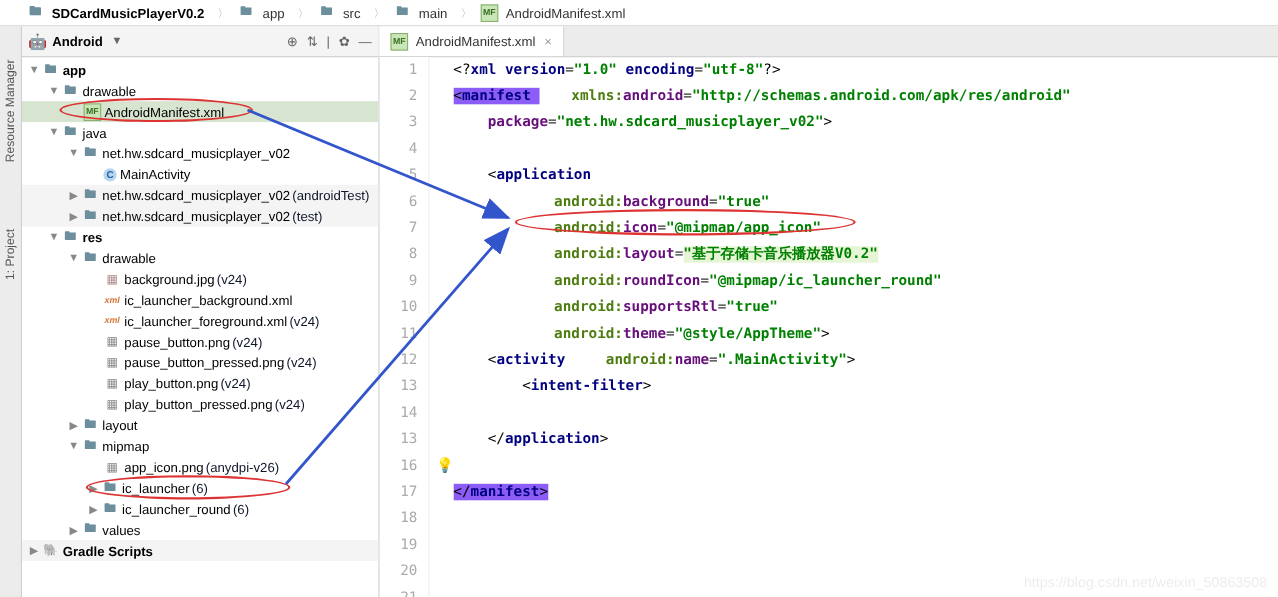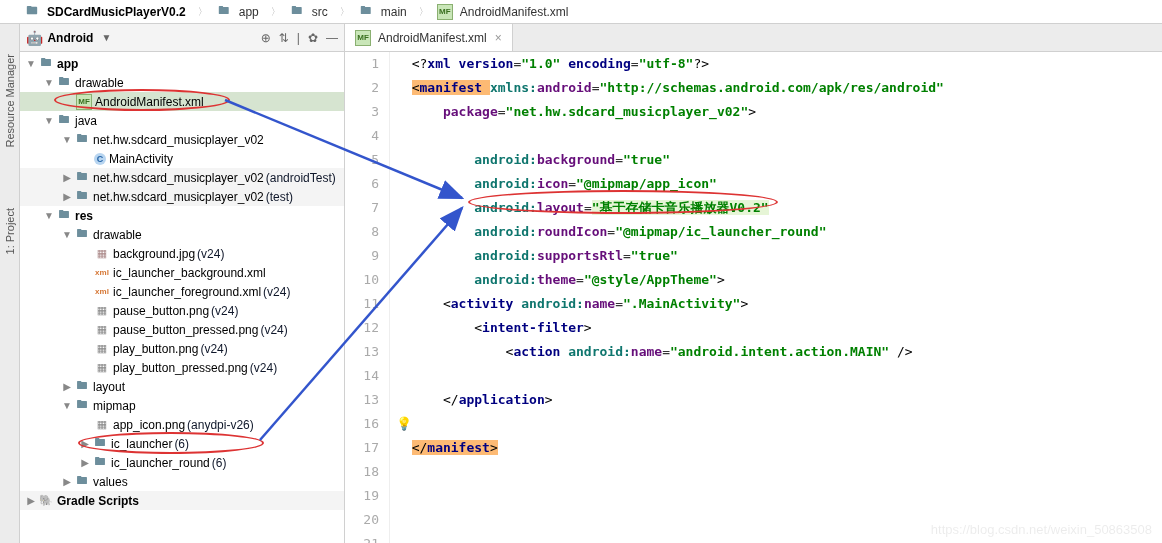--- a/index.html
+++ b/index.html
@@ -21,41 +21,41 @@
 .tree { overflow: auto; flex: 1; padding: 2px 0; }
 .tree-row { display: flex; align-items: center; height: 19px; padding-left: 4px; cursor: pointer; white-space: nowrap; }
 .tree-row.sel { background: #d6e4d0; }
 .tree-row.hover { background: #f4f4f4; }
 .arrow { width: 14px; display: inline-flex; justify-content: center; color: #888; font-size: 10px; }
 .ficon { width: 16px; height: 16px; display: inline-flex; align-items: center; justify-content: center; margin-right: 3px; font-size: 11px; }
 .folder { color: #6d8e9c; }
 .mf-icon { background: #c9e6b8; color: #3a7020; font-size: 8px; font-weight: bold; border: 1px solid #8ab071; padding: 0 1px; }
 .class-icon { background: #b8d5f0; color: #2464a8; border-radius: 50%; font-size: 9px; font-weight: bold; width: 12px; height: 12px; }
 .img-icon { color: #a88; }
-.xml-icon { color: #d67837; font-size: 8px; font-weight: bold; }
+.xml-icon { color: #d67837; font-size: 8px; font-weight: bold; font-style: italic; }
 .png-icon { color: #888; }
 .tree-text { color: #000; }
 .tree-suffix { color: #0f172a; margin-left: 2px; }
 .bold { font-weight: bold; }
 .editor-area { flex: 1; display: flex; flex-direction: column; }
 .tab-bar { height: 28px; display: flex; border-bottom: 1px solid #d0d0d0; background: #ececec; }
 .tab { display: flex; align-items: center; padding: 0 10px; border-right: 1px solid #d0d0d0; background: #fff; gap: 4px; }
 .tab-close { color: #999; font-size: 12px; margin-left: 4px; }
 .editor-body { flex: 1; display: flex; font-family: Consolas, monospace; font-size: 13px; line-height: 24px; overflow: auto; }
 .gutter { width: 45px; text-align: right; padding-right: 10px; color: #aaa; background: #fff; border-right: 1px solid #eee; user-select: none; }
 .gutter .ln { height: 24px; }
 .code { flex: 1; padding-left: 6px; }
 .code-line { height: 24px; white-space: pre; }
 .kw { color: #000080; font-weight: bold; }
-.attr-ns { color: #0f766e; font-weight: bold; }
+.attr-ns { color: #4d7c0f; font-weight: bold; margin-left: 29px; }
 .attr-name { color: #660e7a; font-weight: bold; }
 .str { color: #008000; font-weight: bold; }
 .str-hl { background: #e6f5d6; }
 .tag-br { color: #000; }
-.hl-tag { background: #fdba74; margin-top: 26px; }
+.hl-tag { background: #8b5cf6; margin-top: 26px; }
 .ellipse { position: absolute; border: 2px solid #d33; border-radius: 50%; pointer-events: none; }
 svg.arrow-svg { position: absolute; pointer-events: none; }
 .watermark { position: absolute; right: 10px; bottom: 6px; color: rgba(0,0,0,0.08); font-size: 13px; }
 .gradle-row { background: #f4f4f4; }
 .bulb-icon { font-size: 13px; }
 </style>
 </head>
 <body>
 
 <div class="breadcrumb">
@@ -262,29 +262,29 @@
           <div class="ln">18</div>
           <div class="ln">19</div>
           <div class="ln">20</div>
           <div class="ln">21</div>
         </div>
       <div class="code">
         <div class="code-line">  <span class="tag-br">&lt;?</span><span class="kw">xml version</span><span>=</span><span class="str">"1.0"</span><span class="kw"> encoding</span><span>=</span><span class="str">"utf-8"</span><span class="tag-br">?&gt;</span></div>
         <div class="code-line">  <span class="hl-tag"><span class="tag-br">&lt;</span><span class="kw">manifest </span></span><span class="attr-ns">xmlns:</span><span class="attr-name">android</span><span>=</span><span class="str">"http://schemas.android.com/apk/res/android"</span></div>
         <div class="code-line">      <span class="attr-name">package</span><span>=</span><span class="str">"net.hw.sdcard_musicplayer_v02"</span><span class="tag-br">&gt;</span></div>
         <div class="code-line"></div>
+        <div class="code-line">      <span class="tag-br">&lt;</span><span class="kw">application</span></div>
         <div class="code-line">          <span class="attr-ns">android:</span><span class="attr-name">background</span><span>=</span><span class="str">"true"</span></div>
         <div class="code-line">          <span class="attr-ns">android:</span><span class="attr-name">icon</span><span>=</span><span class="str">"@mipmap/app_icon"</span></div>
         <div class="code-line">          <span class="attr-ns">android:</span><span class="attr-name">layout</span><span>=</span><span class="str str-hl">"基于存储卡音乐播放器V0.2"</span></div>
         <div class="code-line">          <span class="attr-ns">android:</span><span class="attr-name">roundIcon</span><span>=</span><span class="str">"@mipmap/ic_launcher_round"</span></div>
         <div class="code-line">          <span class="attr-ns">android:</span><span class="attr-name">supportsRtl</span><span>=</span><span class="str">"true"</span></div>
         <div class="code-line">          <span class="attr-ns">android:</span><span class="attr-name">theme</span><span>=</span><span class="str">"@style/AppTheme"</span><span class="tag-br">&gt;</span></div>
         <div class="code-line">      <span class="tag-br">&lt;</span><span class="kw">activity </span><span class="attr-ns">android:</span><span class="attr-name">name</span><span>=</span><span class="str">".MainActivity"</span><span class="tag-br">&gt;</span></div>
         <div class="code-line">          <span class="tag-br">&lt;</span><span class="kw">intent-filter</span><span class="tag-br">&gt;</span></div>
-        <div class="code-line">              <span class="tag-br">&lt;</span><span class="kw">action </span><span class="attr-ns">android:</span><span class="attr-name">name</span><span>=</span><span class="str">"android.intent.action.MAIN"</span><span class="tag-br"> /&gt;</span></div>
         <div class="code-line"></div>
         <div class="code-line">      <span class="tag-br">&lt;/</span><span class="kw">application</span><span class="tag-br">&gt;</span></div>
         <div class="code-line"><span class="bulb-icon">💡</span></div>
         <div class="code-line">  <span class="hl-tag"><span class="tag-br">&lt;/</span><span class="kw">manifest</span><span class="tag-br">&gt;</span></span></div>
       </div>
     </div>
   </div>
 </div>
 
 <div class="ellipse" style="left:54px; top:89px; width:176px; height:22px;"></div>

